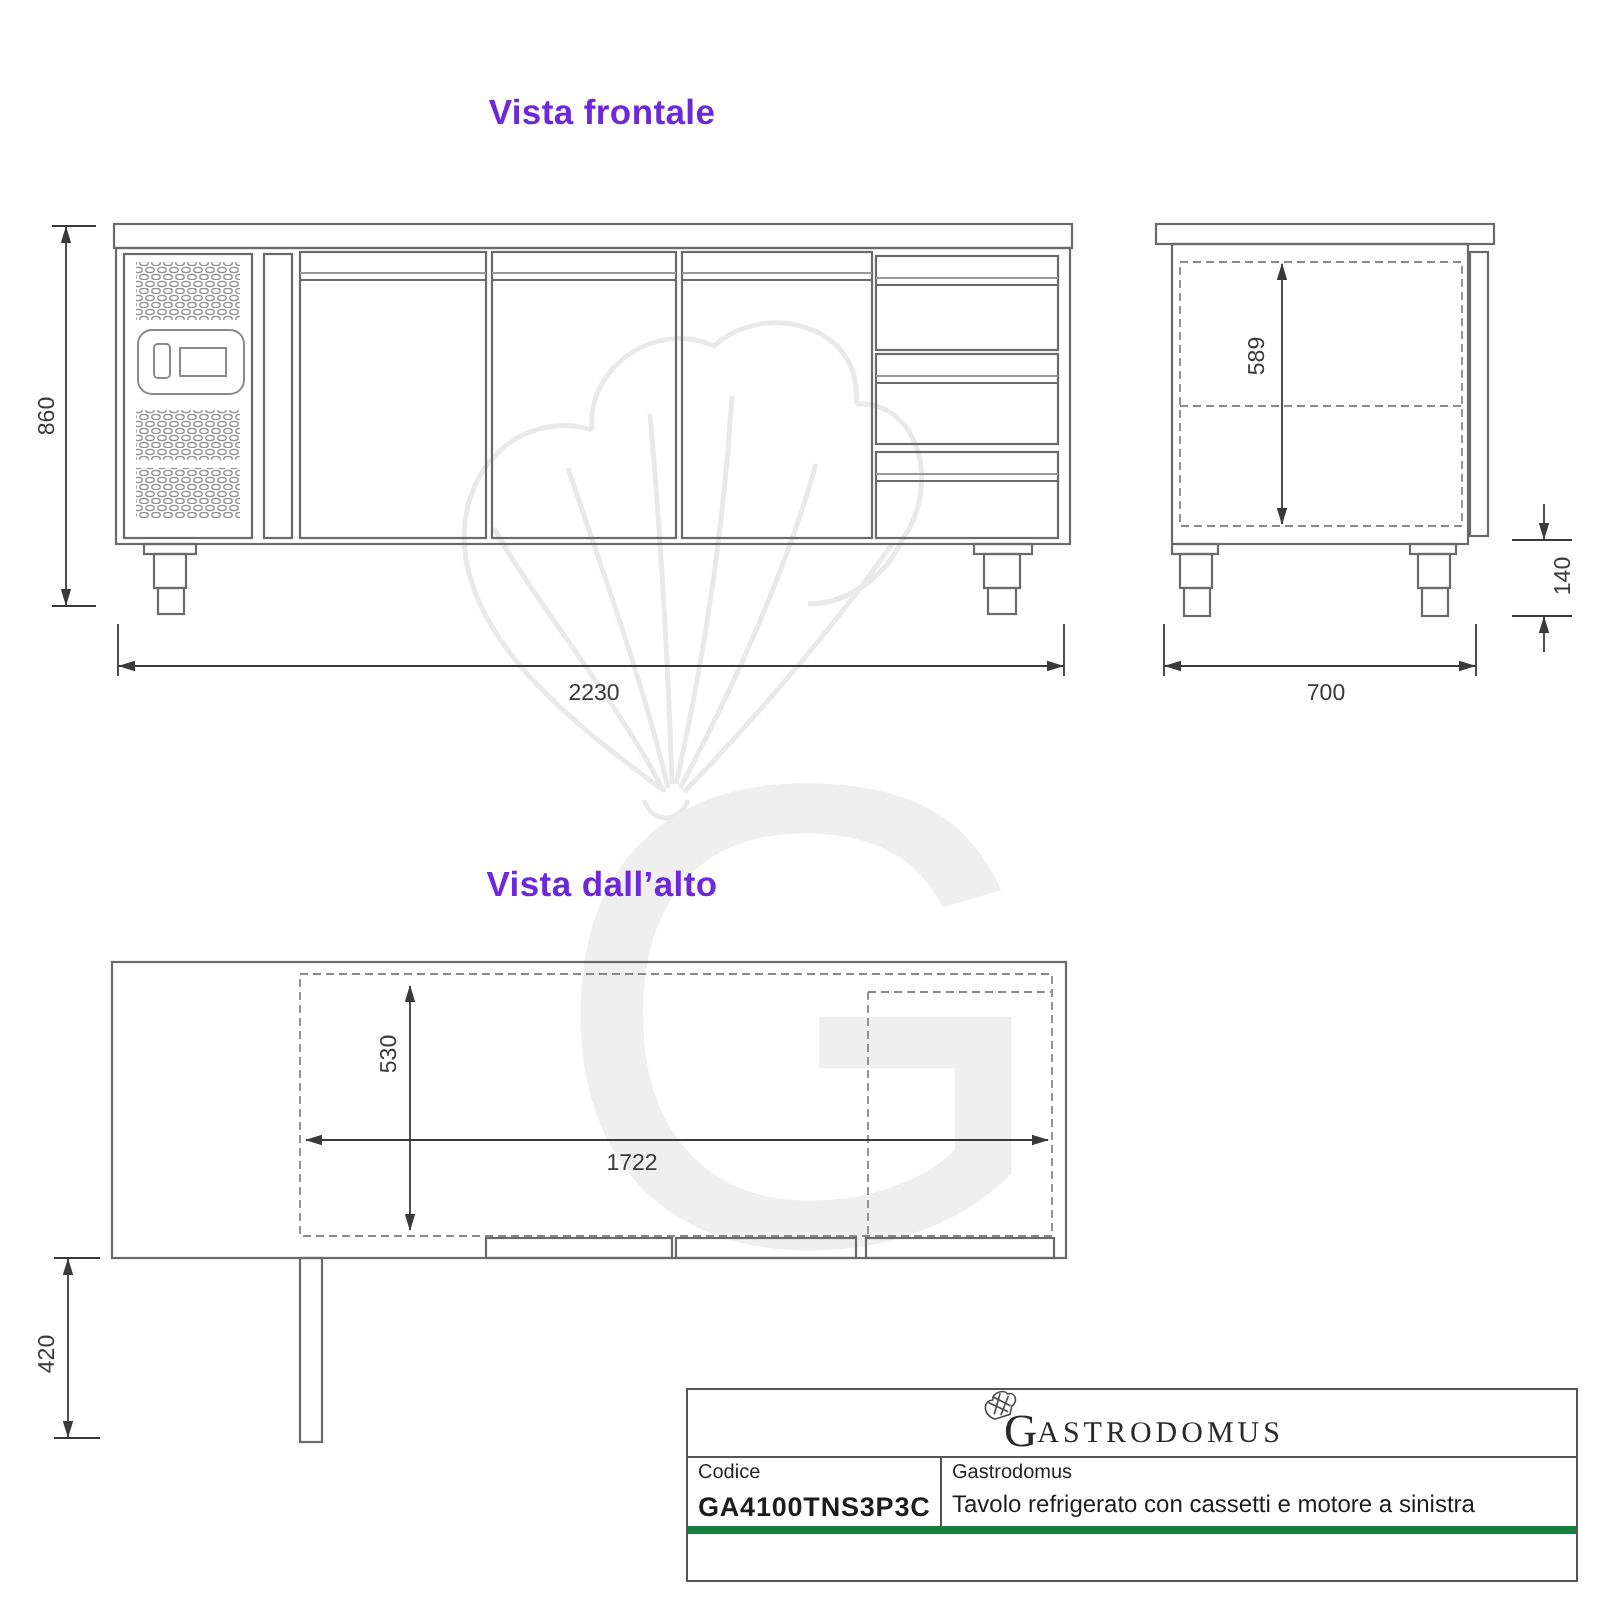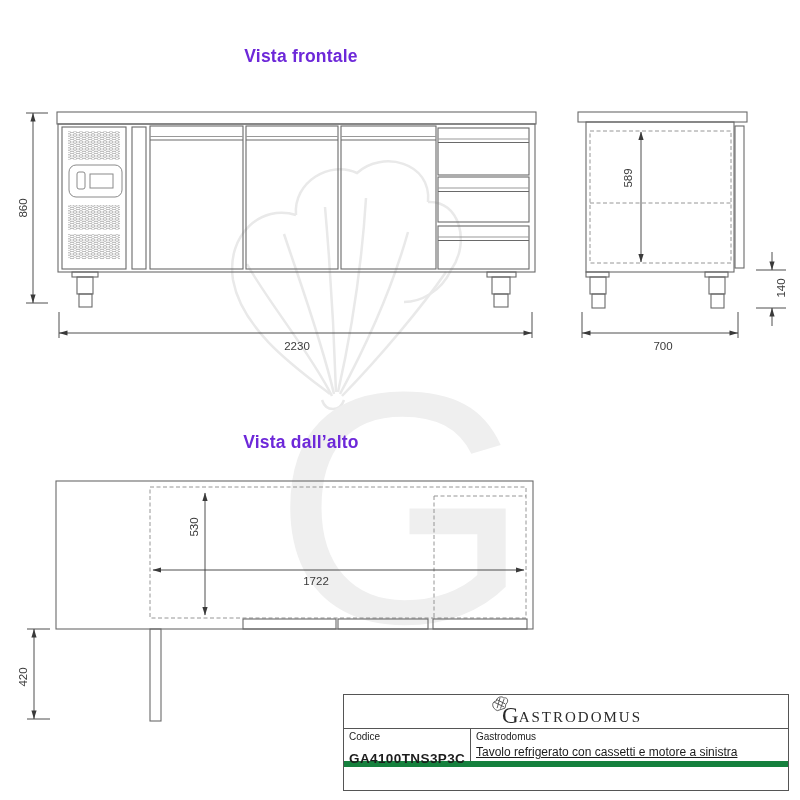--- a/index.html
+++ b/index.html
@@ -20,27 +20,27 @@
     border:1px solid #555;box-sizing:border-box;background:#fff;color:#1c1c1c;
   }
   .tb-logo-row{
     height:34px;border-bottom:1px solid #555;display:flex;align-items:flex-end;
     justify-content:center;padding-bottom:2px;box-sizing:border-box;position:relative;
   }
   .tb-logo{display:flex;align-items:flex-end;font-family:"Liberation Serif",serif;color:#2a2a2a;position:relative;}
   .tb-logo .hat{position:relative;top:-9px;margin-right:-8px;}
   .tb-logo .big-g{font-size:23px;line-height:20px;}
   .tb-logo .rest{font-size:15px;line-height:17px;letter-spacing:2px;}
-  .tb-data-row{height:38px;border-bottom:6px solid #15803d;display:flex;box-sizing:border-box;}
+  .tb-data-row{height:38px;border-bottom:4px solid #15803d;display:flex;box-sizing:border-box;}
   .tb-cell{padding:2px 5px;box-sizing:border-box;}
   .tb-cell.code{width:127px;border-right:1px solid #555;}
   .tb-cell.desc{flex:1;}
   .tb-label{font-size:10px;color:#222;display:block;}
-  .tb-code-value{font-size:13.5px;font-weight:bold;letter-spacing:0.4px;margin-top:9px;display:block;}
-  .tb-desc-value{font-size:12px;margin-top:3px;display:block;text-decoration:underline;}
+  .tb-code-value{font-size:13.5px;font-weight:bold;letter-spacing:0.4px;margin-top:4px;display:block;}
+  .tb-desc-value{font-size:12px;margin-top:3px;display:block;}
   .tb-footer-row{height:23px;padding:4px 5px;font-size:11px;box-sizing:border-box;white-space:nowrap;}
 </style>
 </head>
 <body>
 
 <div class="sheet">
 
   <svg width="800" height="800" viewBox="0 0 800 800" style="position:absolute;left:0;top:0;">
     <defs>
       <pattern id="grille" x="0" y="0" width="6" height="7" patternUnits="userSpaceOnUse">

